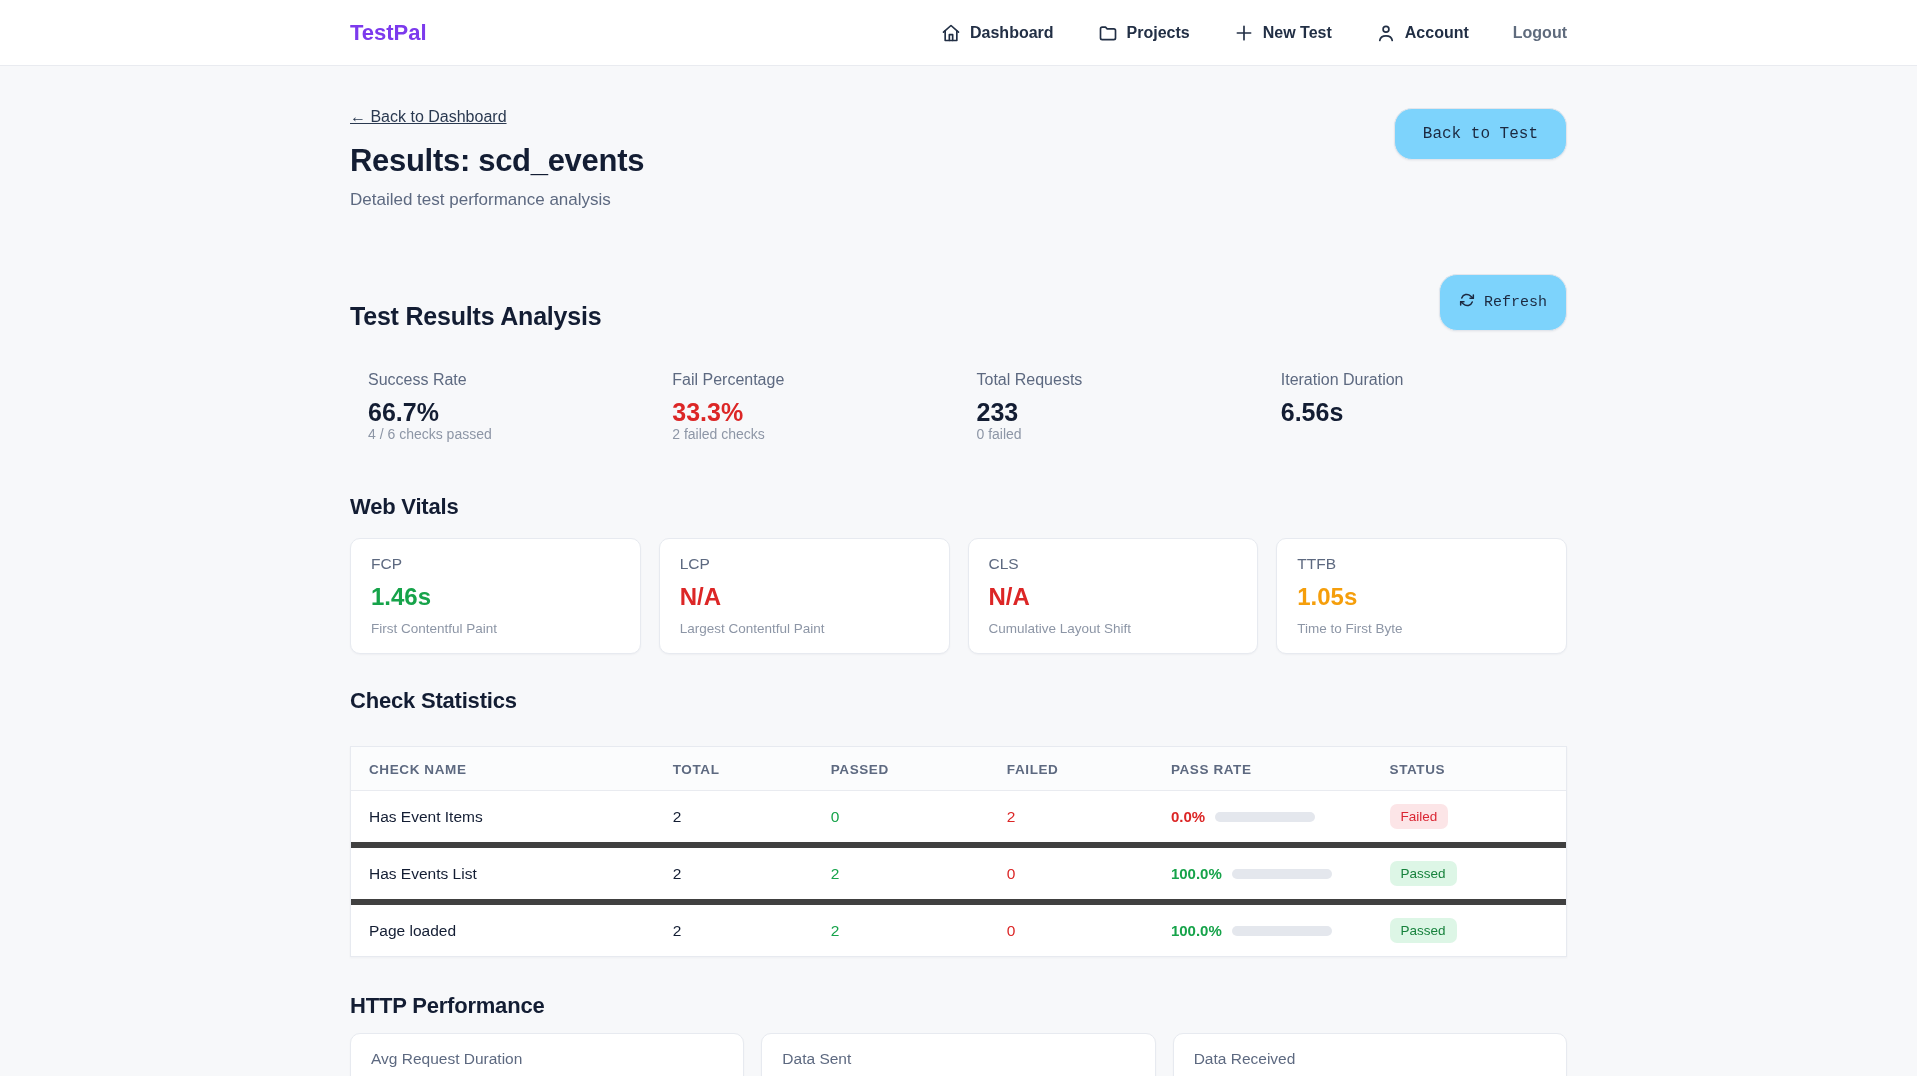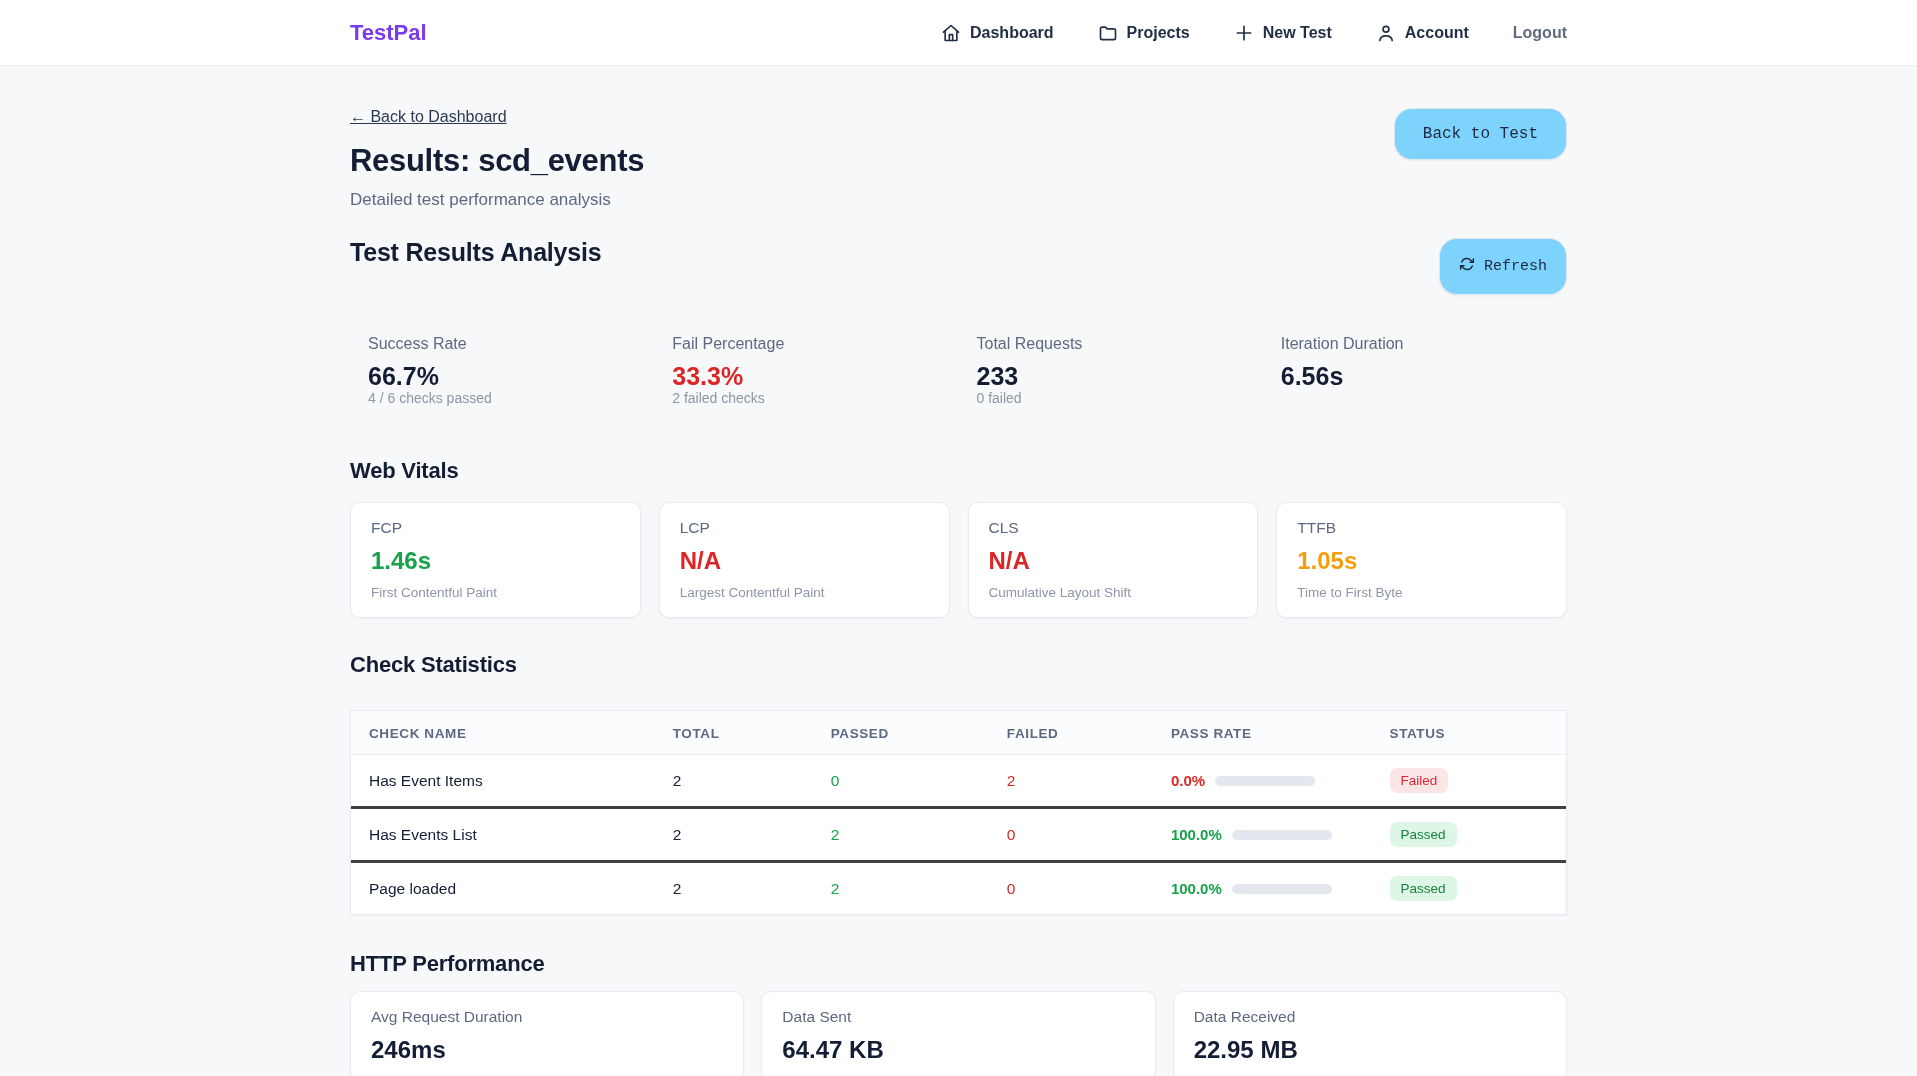--- a/index.html
+++ b/index.html
@@ -32,21 +32,21 @@
   }
   .page-title { font-size: 31px; font-weight: 700; letter-spacing: -0.3px; margin-top: 16px; line-height: 38px; }
   .page-subtitle { font-size: 17px; color: #5d6980; margin-top: 10px; line-height: 20px; }
   .btn {
     background: #7dd3fc; border: 1px solid #e3e6ec; border-radius: 18px;
     color: #1c2940; cursor: pointer; font-family: Liberation Mono, monospace;
     box-shadow: 0 1px 2px rgba(16,24,40,.05);
   }
   .btn-back-test { padding: 16px 28px; font-size: 16px; }
   
-  .section-head { margin-top: 28px; display: flex; justify-content: space-between; align-items: flex-start; }
+  .section-head { margin-top: 64px; display: flex; justify-content: space-between; align-items: flex-end; }
   .h2 { font-size: 25px; font-weight: 700; letter-spacing: -0.2px; }
   .btn-refresh { padding: 17px 19px; font-size: 15px; display: flex; align-items: center; gap: 9px; }
   .stats-grid { margin-top: 40px; display: grid; grid-template-columns: repeat(4, 1fr); }
   .stat { padding-left: 18px; }
   .stat-label { font-size: 16px; color: #5d6980; line-height: 18px; }
   .stat-value { font-size: 25px; font-weight: 700; margin-top: 9px; line-height: 28px; }
   .stat-sub { font-size: 14px; color: #8d96a6; line-height: 16px; }
   
   .h3 { font-size: 22px; font-weight: 700; line-height: 26px; letter-spacing: -0.2px; }
   .mt-vitals { margin-top: 52px; }
@@ -65,21 +65,21 @@
   .table-wrap {
     margin-top: 32px; background: #fff; border: 1px solid #e7eaf0;
     border-radius: 0; overflow: hidden; box-shadow: 0 1px 2px rgba(16,24,40,.04);
   }
   table { width: 100%; border-collapse: collapse; }
   th {
     text-align: left; font-size: 13.5px; font-weight: 600; color: #5d6980;
     letter-spacing: 0.6px; padding: 15px 10px 13px 18px;
     background: #fbfcfd; border-bottom: 1px solid #e9ebf0;
   }
-  td { padding: 13px 10px 13px 18px; font-size: 15.5px; border-top: 3px solid #404040; }
+  td { padding: 13px 10px 13px 18px; font-size: 15.5px; border-top: 6px solid #404040; }
   tbody tr:first-child td { border-top: none; }
   .col-name  { width: 25%; }
   .col-total { width: 13%; }
   .col-pass  { width: 14.5%; }
   .col-fail  { width: 13.5%; }
   .col-rate  { width: 18%; }
   .col-stat  { width: 16%; }
   .name-cell { font-weight: 400; }
   .num-green { color: var(--green, #16a34a); }
   .num-red   { color: var(--red, #dc2626); }

